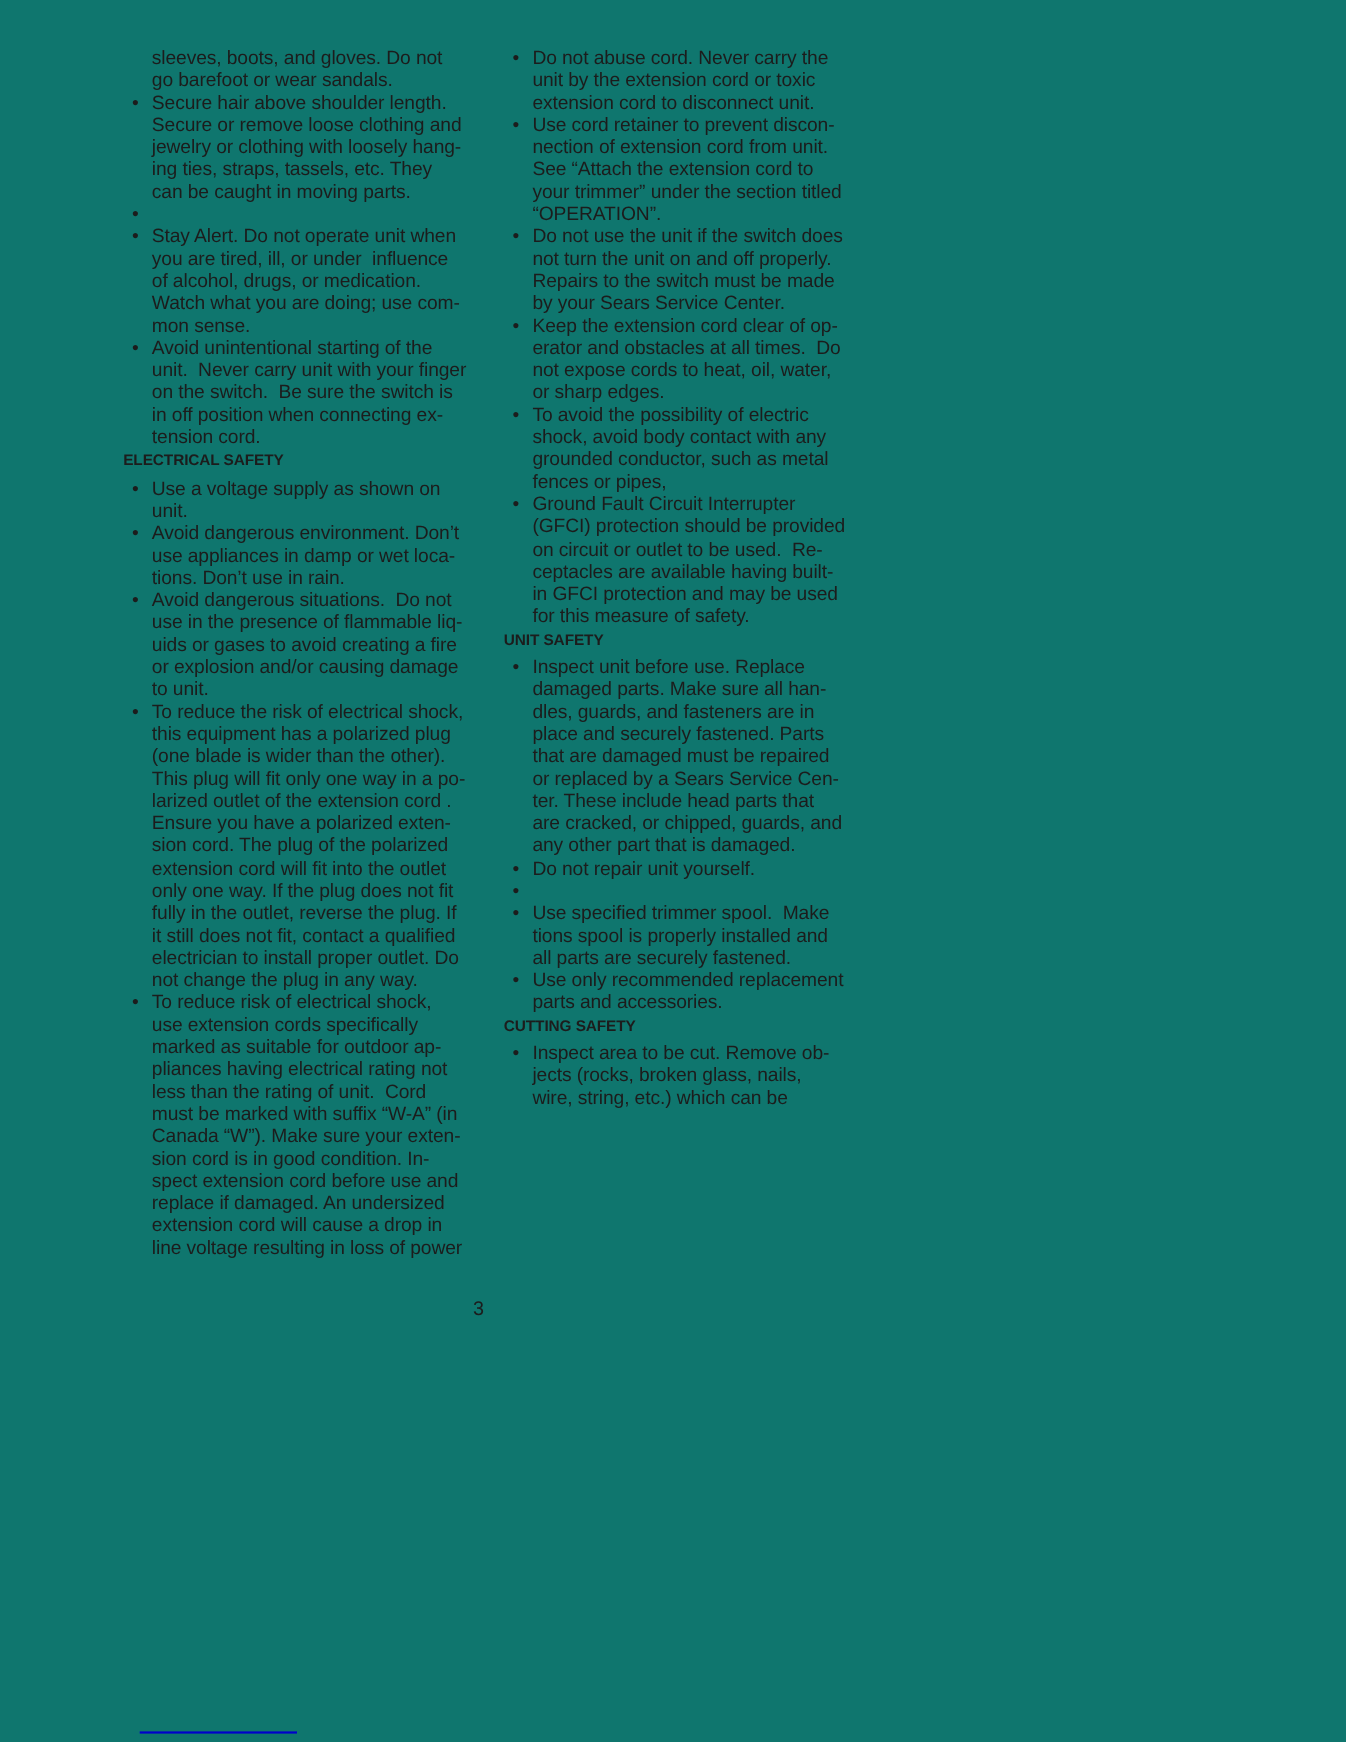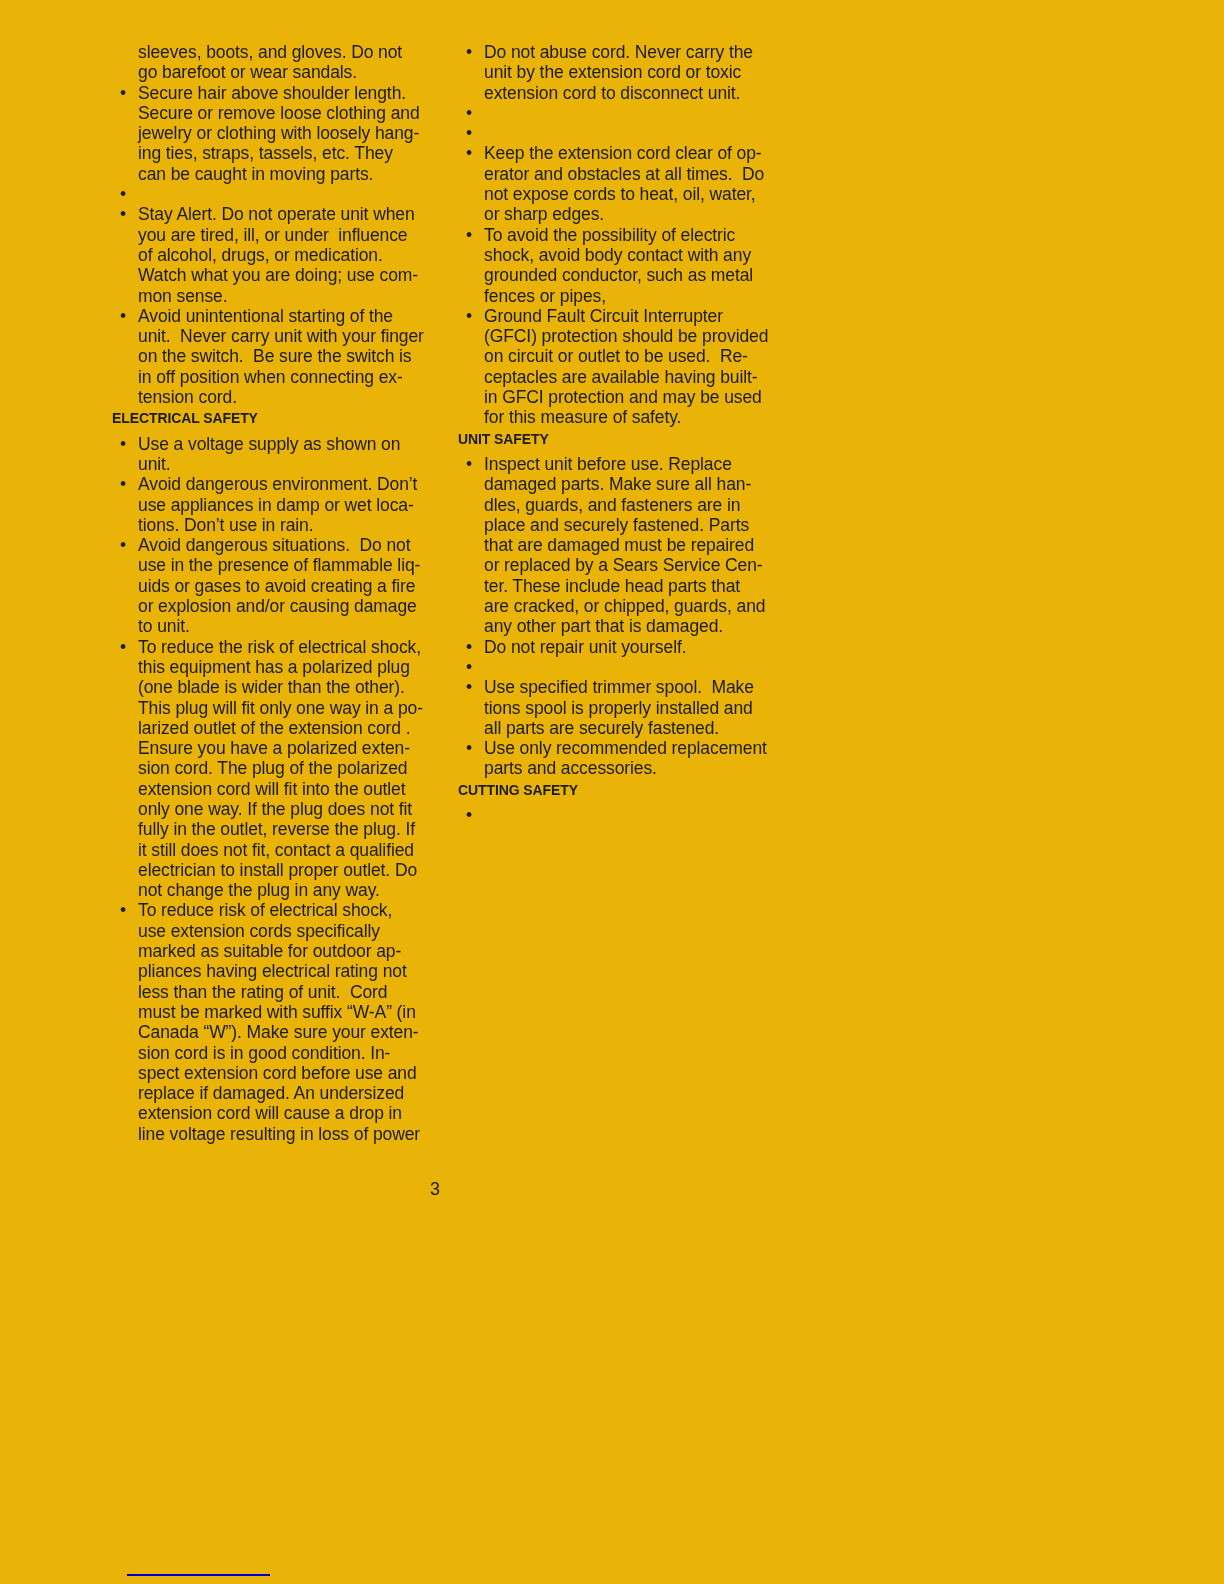--- a/index.html
+++ b/index.html
@@ -7,21 +7,21 @@
   body {
     background: #ffffff;
     font-family: "Liberation Sans", sans-serif;
     color: #1c1c1c;
     position: relative;
     overflow: hidden;
   }
   .page {
     position: absolute;
     inset: 0;
-    background: #eab308;
+    background: #0f766e;
   }
   .column {
     position: absolute;
     top: 42px;
     font-size: 17.5px;
     line-height: 20.3px;
     letter-spacing: -0.1px;
   }
   .column-left  { left: 112px; width: 345px; }
   .column-right { left: 458px; width: 350px; }
@@ -139,23 +139,32 @@
       </section>
     <section class="column column-right">
         <div class="item bullet-item">
           <span class="bullet">•</span>
           <span class="item-text">Do not abuse cord. Never carry the
 unit by the extension cord or toxic
 extension cord to disconnect unit.</span>
         </div>
         <div class="item bullet-item">
           <span class="bullet">•</span>
-        </div>
-        <div class="item bullet-item">
-          <span class="bullet">•</span>
+          <span class="item-text">Use cord retainer to prevent discon-
+nection of extension cord from unit.
+See “Attach the extension cord to
+your trimmer” under the section titled
+“OPERATION”.</span>
+        </div>
+        <div class="item bullet-item">
+          <span class="bullet">•</span>
+          <span class="item-text">Do not use the unit if the switch does
+not turn the unit on and off properly.
+Repairs to the switch must be made
+by your Sears Service Center.</span>
         </div>
         <div class="item bullet-item">
           <span class="bullet">•</span>
           <span class="item-text">Keep the extension cord clear of op-
 erator and obstacles at all times.  Do
 not expose cords to heat, oil, water,
 or sharp edges.</span>
         </div>
         <div class="item bullet-item">
           <span class="bullet">•</span>
@@ -200,18 +209,21 @@
 all parts are securely fastened.</span>
         </div>
         <div class="item bullet-item">
           <span class="bullet">•</span>
           <span class="item-text">Use only recommended replacement
 parts and accessories.</span>
         </div>
         <div class="item section-header">CUTTING SAFETY</div>
         <div class="item bullet-item">
           <span class="bullet">•</span>
+          <span class="item-text">Inspect area to be cut. Remove ob-
+jects (rocks, broken glass, nails,
+wire, string, etc.) which can be</span>
         </div>
       </section>
   </main>
   <div class="page-number">3</div>
   <div class="footer-line" style="background: rgb(0, 0, 204);"></div>
 </div>
 
 </body></html>

